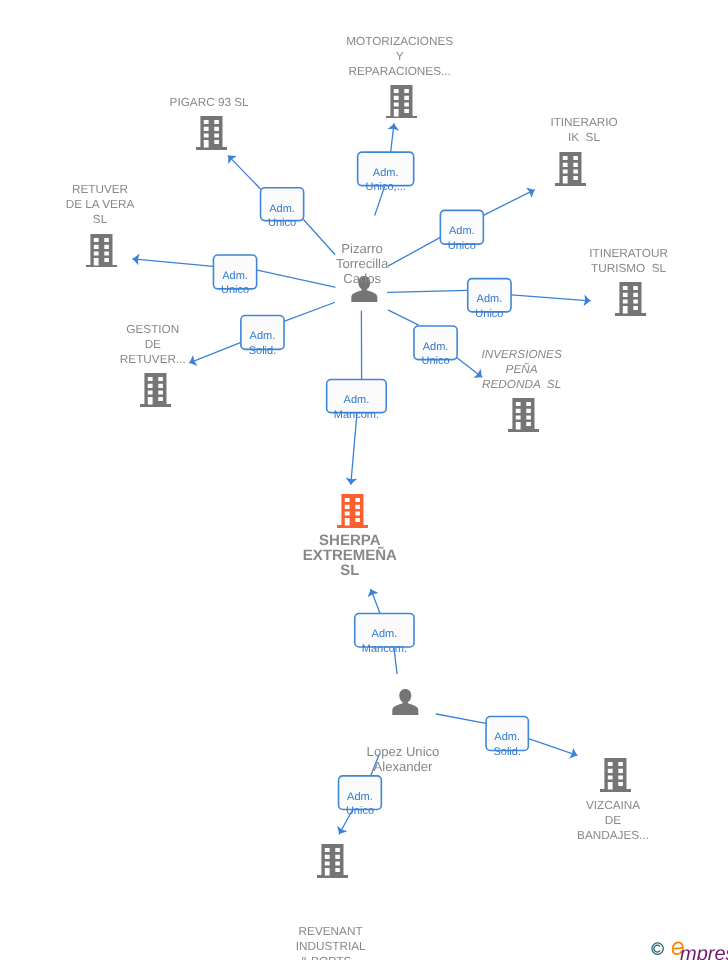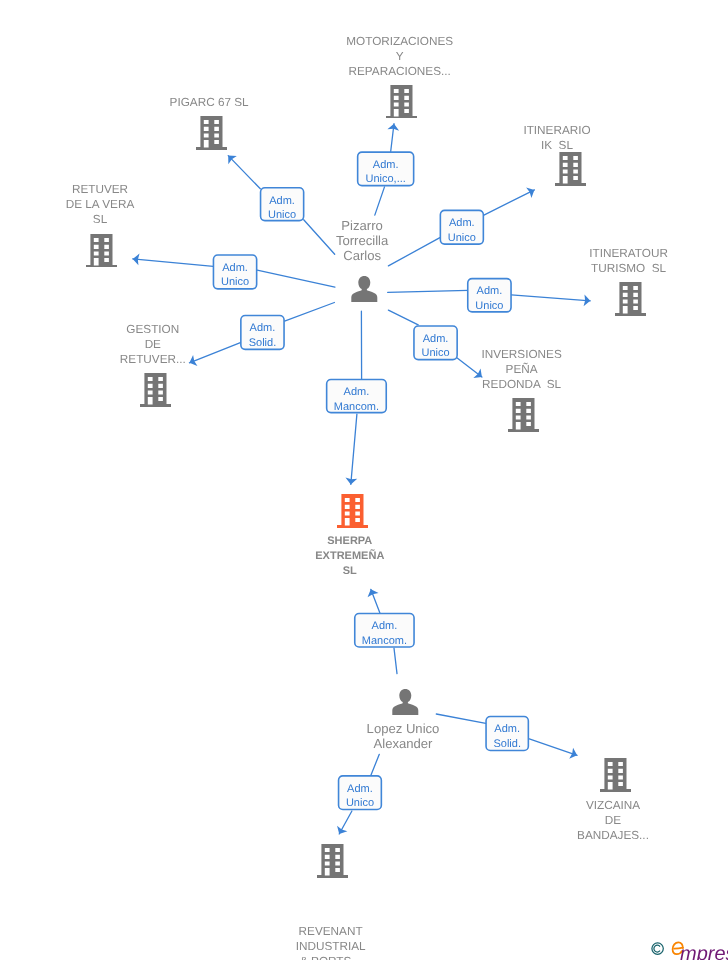--- a/index.html
+++ b/index.html
@@ -7,27 +7,27 @@
   body{width:728px;height:960px;overflow:hidden;
        font-family:"Liberation Sans",sans-serif;
        -webkit-font-smoothing:antialiased;
        text-rendering:geometricPrecision;}
   #stage{position:relative;width:728px;height:960px;background:#fff;overflow:hidden;
          opacity:0.999;}
   svg.layer{position:absolute;left:0;top:0;width:728px;height:960px;}
   .node{position:absolute;}
   .node-name{position:absolute;text-align:center;color:#888888;transform:translateZ(0);
              font-size:11.75px;line-height:14.95px;white-space:pre;}
-  .node-name.person{font-size:13.1px;line-height:15.1px;}
-  .node-name.focus{font-size:11px;line-height:14.7px;font-weight:700;}
+  .node-name.person{font-size:13.1px;line-height:15.1px;margin-top:23px;}
+  .node-name.focus{font-size:15px;line-height:14.7px;font-weight:700;}
   .node-icon{position:absolute;}
   .edge-label{position:absolute;box-sizing:border-box;color:#3b7fd4;
               transform:translateZ(0);
               font-size:11px;line-height:14.5px;text-align:center;
-              white-space:pre;padding-top:6px;}
+              white-space:pre;padding-top:14px;}
   .watermark{position:absolute;white-space:nowrap;}
 </style>
 </head>
 <body>
 
 <div id="stage">
   <svg class="layer" id="edge-layer" viewBox="0 0 728 960">
       <g>
         <line x1="384.5" y1="186.9" x2="374.8" y2="215.1" stroke="#3b82d6" stroke-width="1.3" stroke-linecap="round"></line>
         <line x1="390.7" y1="151.5" x2="394" y2="123.7" stroke="#3b82d6" stroke-width="1.3" stroke-linecap="round"></line>
@@ -90,27 +90,27 @@
     <path fill="#757575" fill-rule="evenodd" d="M4.4 0 H26.5 V30.9 H4.4 Z M0 30.9 H31.0 V33.9 H0 Z M7.8 3.9 H12.6 V7.9 H7.8 Z M18.3 3.9 H22.9 V7.9 H18.3 Z M7.8 10.8 H12.6 V15 H7.8 Z M18.3 10.8 H22.9 V15 H18.3 Z M7.8 17.6 H12.6 V21.4 H7.8 Z M18.3 17.6 H22.9 V21.4 H18.3 Z M7.8 23.9 H12.6 V31.6 H7.8 Z M18.3 23.9 H22.9 V28.1 H18.3 Z "></path>
           </svg></div>
         <div class="node-name" style="color: rgb(136, 136, 136); left: 279.7px; top: 34.9px; width: 240px;">MOTORIZACIONES
 Y
 REPARACIONES...</div>
       </div>
       <div class="node">
         <div class="node-icon" style="left: 195.6px; top: 115.9px;"><svg width="31" height="33.9" viewBox="0 0 31 33.9" xmlns="http://www.w3.org/2000/svg">
     <path fill="#757575" fill-rule="evenodd" d="M4.4 0 H26.5 V30.9 H4.4 Z M0 30.9 H31.0 V33.9 H0 Z M7.8 3.9 H12.6 V7.9 H7.8 Z M18.3 3.9 H22.9 V7.9 H18.3 Z M7.8 10.8 H12.6 V15 H7.8 Z M18.3 10.8 H22.9 V15 H18.3 Z M7.8 17.6 H12.6 V21.4 H7.8 Z M18.3 17.6 H22.9 V21.4 H18.3 Z M7.8 23.9 H12.6 V31.6 H7.8 Z M18.3 23.9 H22.9 V28.1 H18.3 Z "></path>
           </svg></div>
-        <div class="node-name" style="color: rgb(136, 136, 136); left: 89.1px; top: 96.3px; width: 240px;">PIGARC 67 SL</div>
+        <div class="node-name" style="color: rgb(136, 136, 136); left: 89.1px; top: 96.3px; width: 240px;">PIGARC 93 SL</div>
       </div>
       <div class="node">
         <div class="node-icon" style="left: 554.5px; top: 152.2px;"><svg width="31" height="33.9" viewBox="0 0 31 33.9" xmlns="http://www.w3.org/2000/svg">
     <path fill="#757575" fill-rule="evenodd" d="M4.4 0 H26.5 V30.9 H4.4 Z M0 30.9 H31.0 V33.9 H0 Z M7.8 3.9 H12.6 V7.9 H7.8 Z M18.3 3.9 H22.9 V7.9 H18.3 Z M7.8 10.8 H12.6 V15 H7.8 Z M18.3 10.8 H22.9 V15 H18.3 Z M7.8 17.6 H12.6 V21.4 H7.8 Z M18.3 17.6 H22.9 V21.4 H18.3 Z M7.8 23.9 H12.6 V31.6 H7.8 Z M18.3 23.9 H22.9 V28.1 H18.3 Z "></path>
           </svg></div>
-        <div class="node-name" style="color: rgb(136, 136, 136); left: 437px; top: 115.8px; width: 240px; margin-top: 8px;">ITINERARIO
+        <div class="node-name" style="color: rgb(136, 136, 136); left: 464px; top: 115.8px; width: 240px;">ITINERARIO
 IK  SL</div>
       </div>
       <div class="node">
         <div class="node-icon" style="left: 86.4px; top: 233.6px;"><svg width="31" height="33.9" viewBox="0 0 31 33.9" xmlns="http://www.w3.org/2000/svg">
     <path fill="#757575" fill-rule="evenodd" d="M4.4 0 H26.5 V30.9 H4.4 Z M0 30.9 H31.0 V33.9 H0 Z M7.8 3.9 H12.6 V7.9 H7.8 Z M18.3 3.9 H22.9 V7.9 H18.3 Z M7.8 10.8 H12.6 V15 H7.8 Z M18.3 10.8 H22.9 V15 H18.3 Z M7.8 17.6 H12.6 V21.4 H7.8 Z M18.3 17.6 H22.9 V21.4 H18.3 Z M7.8 23.9 H12.6 V31.6 H7.8 Z M18.3 23.9 H22.9 V28.1 H18.3 Z "></path>
           </svg></div>
         <div class="node-name" style="color: rgb(136, 136, 136); left: -20px; top: 183.4px; width: 240px;">RETUVER
 DE LA VERA
 SL</div>
       </div>
@@ -126,21 +126,21 @@
     <path fill="#757575" fill-rule="evenodd" d="M4.4 0 H26.5 V30.9 H4.4 Z M0 30.9 H31.0 V33.9 H0 Z M7.8 3.9 H12.6 V7.9 H7.8 Z M18.3 3.9 H22.9 V7.9 H18.3 Z M7.8 10.8 H12.6 V15 H7.8 Z M18.3 10.8 H22.9 V15 H18.3 Z M7.8 17.6 H12.6 V21.4 H7.8 Z M18.3 17.6 H22.9 V21.4 H18.3 Z M7.8 23.9 H12.6 V31.6 H7.8 Z M18.3 23.9 H22.9 V28.1 H18.3 Z "></path>
           </svg></div>
         <div class="node-name" style="color: rgb(136, 136, 136); left: 32.8px; top: 323px; width: 240px;">GESTION
 DE
 RETUVER...</div>
       </div>
       <div class="node">
         <div class="node-icon" style="left: 507.9px; top: 398px;"><svg width="31" height="33.9" viewBox="0 0 31 33.9" xmlns="http://www.w3.org/2000/svg">
     <path fill="#757575" fill-rule="evenodd" d="M4.4 0 H26.5 V30.9 H4.4 Z M0 30.9 H31.0 V33.9 H0 Z M7.8 3.9 H12.6 V7.9 H7.8 Z M18.3 3.9 H22.9 V7.9 H18.3 Z M7.8 10.8 H12.6 V15 H7.8 Z M18.3 10.8 H22.9 V15 H18.3 Z M7.8 17.6 H12.6 V21.4 H7.8 Z M18.3 17.6 H22.9 V21.4 H18.3 Z M7.8 23.9 H12.6 V31.6 H7.8 Z M18.3 23.9 H22.9 V28.1 H18.3 Z "></path>
           </svg></div>
-        <div class="node-name" style="color: rgb(136, 136, 136); left: 401.6px; top: 347.6px; width: 240px;">INVERSIONES
+        <div class="node-name" style="color: rgb(136, 136, 136); left: 401.6px; top: 347.6px; width: 240px; font-style: italic;">INVERSIONES
 PEÑA
 REDONDA  SL</div>
       </div>
       <div class="node">
         <div class="node-icon" style="left: 336.6px; top: 494.4px;"><svg width="31" height="33.9" viewBox="0 0 31 33.9" xmlns="http://www.w3.org/2000/svg">
     <path fill="#fb5f30" fill-rule="evenodd" d="M4.4 0 H26.5 V30.9 H4.4 Z M0 30.9 H31.0 V33.9 H0 Z M7.8 3.9 H12.6 V7.9 H7.8 Z M18.3 3.9 H22.9 V7.9 H18.3 Z M7.8 10.8 H12.6 V15 H7.8 Z M18.3 10.8 H22.9 V15 H18.3 Z M7.8 17.6 H12.6 V21.4 H7.8 Z M18.3 17.6 H22.9 V21.4 H18.3 Z M7.8 23.9 H12.6 V31.6 H7.8 Z M18.3 23.9 H22.9 V28.1 H18.3 Z "></path>
           </svg></div>
         <div class="node-name focus" style="color: rgb(136, 136, 136); left: 229.8px; top: 534.1px; width: 240px;">SHERPA
 EXTREMEÑA
 SL</div>

